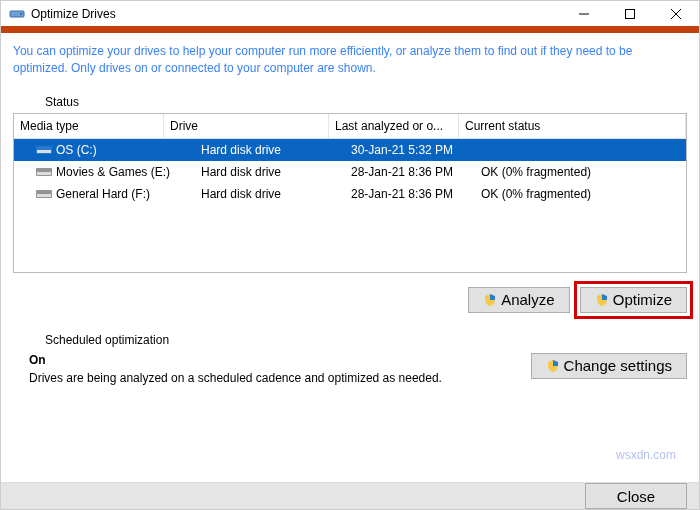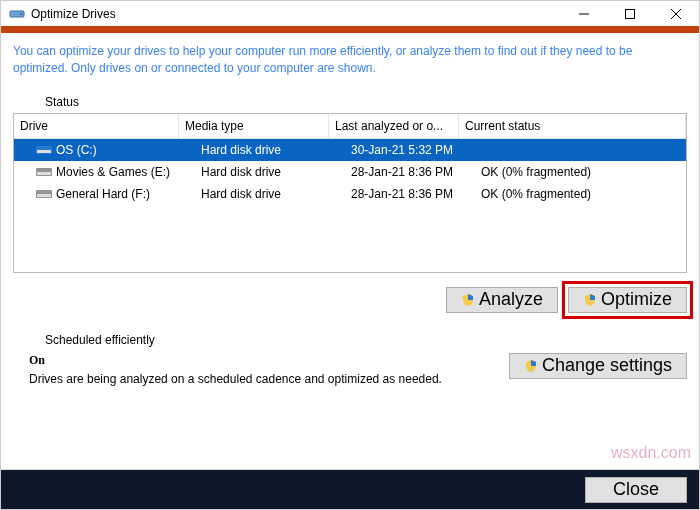--- a/index.html
+++ b/index.html
@@ -18,30 +18,30 @@
     .th { padding: 5px 6px; font-size: 12px; border-right: 1px solid #e5e5e5; white-space: nowrap; overflow: hidden; }
     .col-drive { width: 165px; }
     .col-media { width: 150px; }
     .col-last { width: 130px; }
     .col-status { flex: 1; }
     .trow { display: flex; padding: 2px 16px; align-items: center; font-size: 12px; }
     .trow.selected { background: #0a64c2; color: #fff; }
     .td { padding: 2px 6px; white-space: nowrap; overflow: hidden; display: flex; align-items: center; }
     .drive-icon { width: 16px; height: 12px; margin-right: 4px; }
     .btnrow { display: flex; justify-content: flex-end; gap: 10px; margin-top: 14px; }
-    .winbtn { min-width: 102px; height: 26px; border: 1px solid #adadad; background: #e1e1e1; display: flex; align-items: center; justify-content: center; gap: 4px; font-size: 18px; padding: 0 14px; cursor: default; }
+    .winbtn { min-width: 102px; height: 26px; border: 1px solid #adadad; background: #e1e1e1; display: flex; align-items: center; justify-content: center; gap: 4px; font-size: 15px; padding: 0 14px; cursor: default; }
     .shield { width: 14px; height: 14px; }
     .highlight { border: 3px solid #d40000; padding: 3px; margin: -6px; }
     .sched { margin-top: 20px; }
     .sched-inner { display: flex; align-items: flex-start; gap: 12px; margin-top: 6px; }
     .sched-text { flex: 1; padding-left: 16px; }
-    .sched-text .on { font-weight: 600; margin-bottom: 4px; font-family: Liberation Serif, serif; }
+    .sched-text .on { font-weight: 600; margin-bottom: 4px; }
     .sched-text div { margin-bottom: 3px; font-size: 12px; }
-    .footer { height: 40px; border-top: 1px solid #ddd; background: #0f172a; display: flex; align-items: center; justify-content: flex-end; padding: 0 12px; margin-top: auto; }
-    .watermark { position: absolute; right: 9px; bottom: 48px; opacity: 0.35; font-size: 16px; color: #be185d; }
+    .footer { height: 27px; border-top: 1px solid #ddd; background: #e5e5e5; display: flex; align-items: center; justify-content: flex-end; padding: 0 12px; margin-top: auto; }
+    .watermark { position: absolute; right: 24px; bottom: 48px; opacity: 0.35; font-size: 12px; color: #1d4ed8; }
   </style>
 </head>
 <body>
 
 <div class="window">
   <div class="titlebar">
     <svg class="titlebar-icon" viewBox="0 0 16 16">
         <rect x="1" y="5" width="14" height="6" rx="1" fill="#6ea0d8" stroke="#3a6ea5"></rect>
         <circle cx="12" cy="8" r="1" fill="#2a5a90"></circle>
       </svg>
@@ -63,22 +63,22 @@
         </svg>
       </div>
   </div>
 
   <div class="content">
     <div class="desc">You can optimize your drives to help your computer run more efficiently, or analyze them to find out if they need to be optimized. Only drives on or connected to your computer are shown.</div>
 
     <div class="label">Status</div>
     <div class="tablewrap">
       <div class="thead">
+        <div class="th col-media">Media type</div>
         <div class="th col-drive">Drive</div>
-        <div class="th col-media">Media type</div>
         <div class="th col-last">Last analyzed or o...</div>
         <div class="th col-status">Current status</div>
       </div>
       <div id="tbody">
           <div class="trow selected">
             <div class="td col-drive">
               <svg class="drive-icon" viewBox="0 0 16 12">
                 <rect x="0" y="2" width="16" height="8" rx="1" fill="#2a7bd1" opacity="0.9"></rect>
                 <rect x="1" y="6" width="14" height="3" fill="#ddd"></rect>
               </svg>
@@ -127,21 +127,21 @@
           <svg class="shield" viewBox="0 0 14 14">
               <path d="M7 1 L12 3 V7 C12 10 9.5 12.5 7 13 C4.5 12.5 2 10 2 7 V3 Z" fill="#f7c948"></path>
               <path d="M7 1 L12 3 V7 H7 Z" fill="#2a7bd1"></path>
             </svg>
           <span>Optimize</span>
         </button>
       </span>
     </div>
 
     <div class="sched">
-      <div class="label">Scheduled efficiently</div>
+      <div class="label">Scheduled optimization</div>
       <div class="sched-inner">
         <div class="sched-text">
           <div class="on">On</div>
           <div>Drives are being analyzed on a scheduled cadence and optimized as needed.</div>
         </div>
         <button class="winbtn" style="min-width:130px;">
           <svg class="shield" viewBox="0 0 14 14">
               <path d="M7 1 L12 3 V7 C12 10 9.5 12.5 7 13 C4.5 12.5 2 10 2 7 V3 Z" fill="#f7c948"></path>
               <path d="M7 1 L12 3 V7 H7 Z" fill="#2a7bd1"></path>
             </svg>

